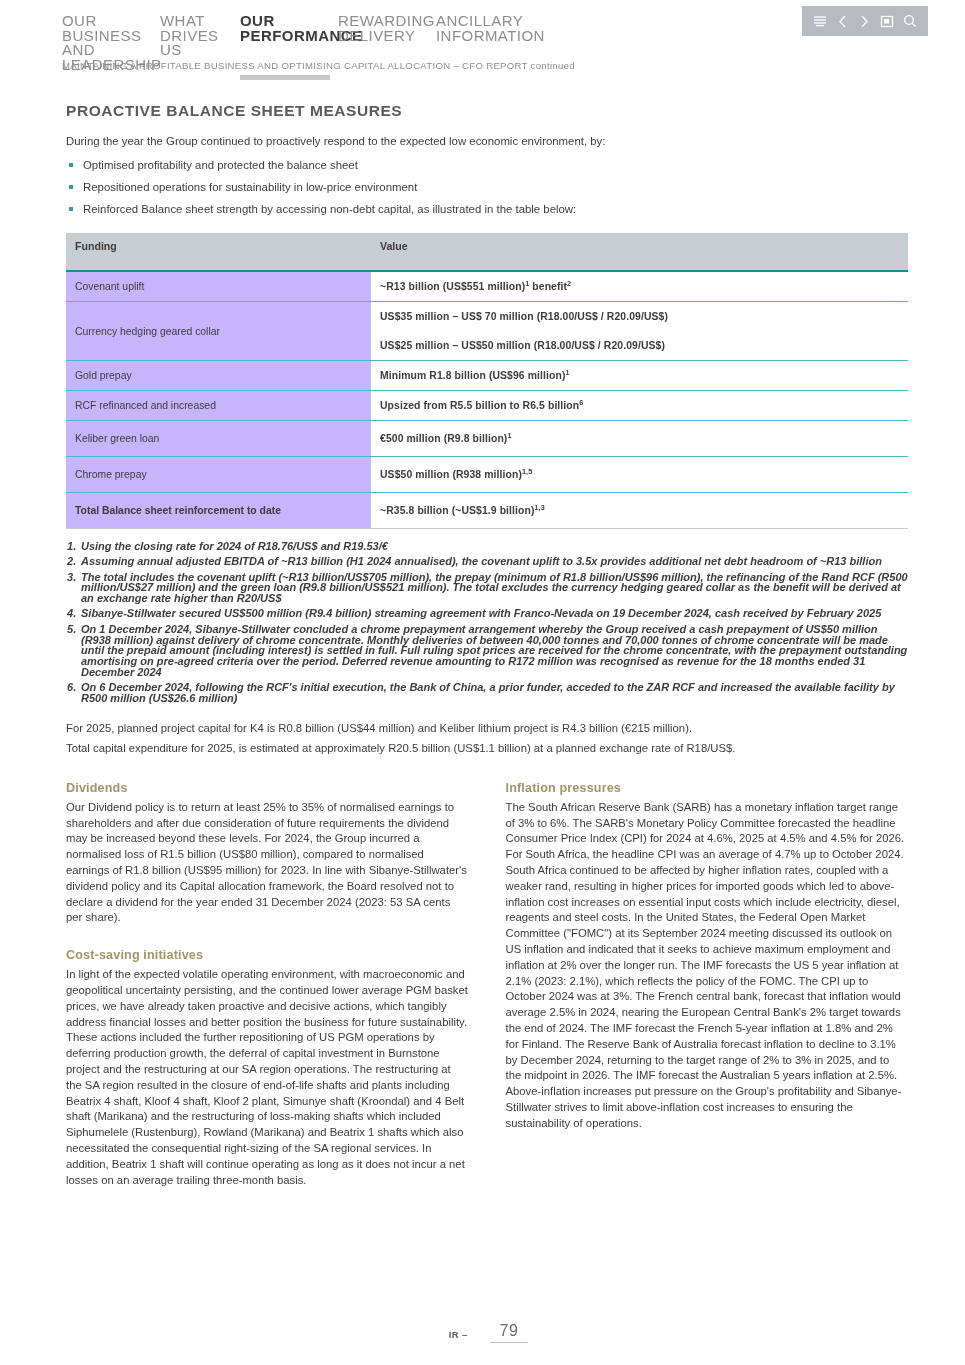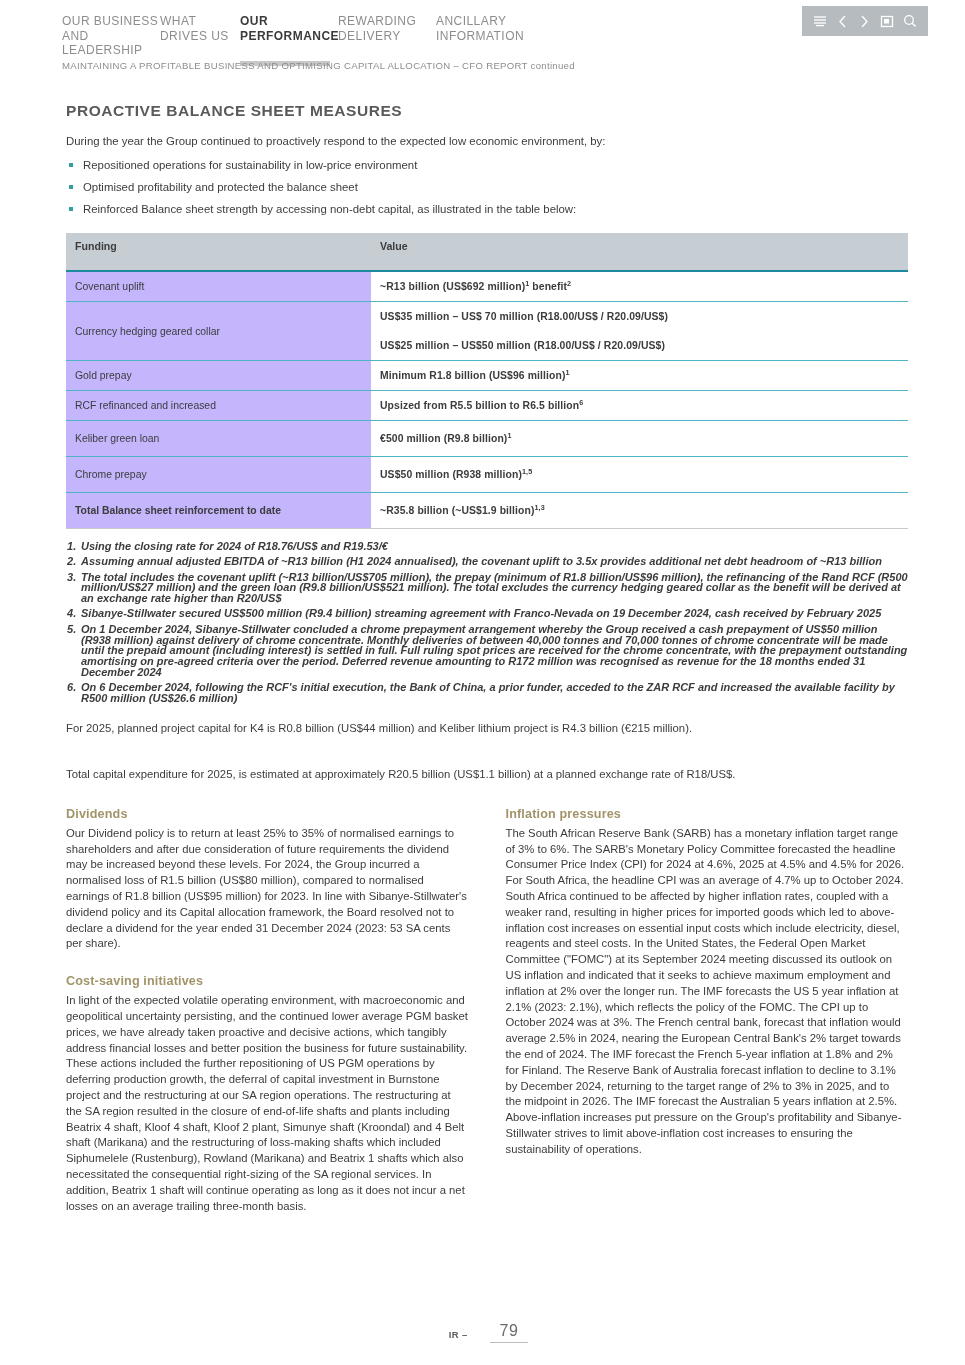--- a/index.html
+++ b/index.html
@@ -12,21 +12,21 @@
     overflow: hidden;
   }
   .page { position: relative; width: 965px; height: 1365px; padding: 0; }
 
   
   .topnav {
     position: absolute;
     top: 14px; left: 62px;
     display: flex;
     gap: 0px;
-    font-size: 12px;
+    font-size: 15px;
     letter-spacing: 0.45px;
     color: #8d8d8d;
     line-height: 14.5px;
   }
   .navitem {
     width: 98px;
     text-transform: uppercase;
     padding-bottom: 8px;
     position: relative;
   }
@@ -162,21 +162,21 @@
     left: 1px; top: 0;
     font-style: italic;
   }
 
   p.afterpara {
     font-size: 11.3px;
     line-height: 16px;
     color: #3c3c3c;
     margin-top: 16px;
   }
-  p.afterpara.second { margin-top: 30px; }
+  p.afterpara.second { margin-top: 4px; }
 
   
   .cols {
     display: flex;
     gap: 37px;
     margin-top: 25px;
   }
   .col { width: 403px; }
   h2.sub-title {
     font-size: 12.6px;
@@ -280,36 +280,36 @@
   </div>
 
   <div class="runhead">MAINTAINING A PROFITABLE BUSINESS AND OPTIMISING CAPITAL ALLOCATION – CFO REPORT continued</div>
 
   <div class="content">
 
     <h1 class="section-title">PROACTIVE BALANCE SHEET MEASURES</h1>
     <p class="intro">During the year the Group continued to proactively respond to the expected low economic environment, by:</p>
 
     <ul class="bullets">
+      <li>Optimised profitability and protected the balance sheet</li>
       <li>Repositioned operations for sustainability in low-price environment</li>
-      <li>Optimised profitability and protected the balance sheet</li>
       <li>Reinforced Balance sheet strength by accessing non-debt capital, as illustrated in the table below:</li>
     </ul>
 
     <table class="funding">
       <thead>
         <tr>
           <th class="c1">Funding</th>
           <th>Value</th>
         </tr>
       </thead>
       <tbody>
         <tr>
           <td class="c1">Covenant uplift</td>
-          <td class="c2"><span>~R13 billion (US$692 million)</span><span class="sub">1</span><span> benefit</span><span class="sub">2</span></td>
+          <td class="c2"><span>~R13 billion (US$551 million)</span><span class="sub">1</span><span> benefit</span><span class="sub">2</span></td>
         </tr>
         <tr class="tall">
           <td class="c1">Currency hedging geared collar</td>
           <td class="c2">
             <div style="margin-bottom:18px">US$35 million – US$ 70 million (R18.00/US$ / R20.09/US$)</div>
             <div>US$25 million – US$50 million (R18.00/US$ / R20.09/US$)</div>
           </td>
         </tr>
         <tr>
           <td class="c1">Gold prepay</td>

